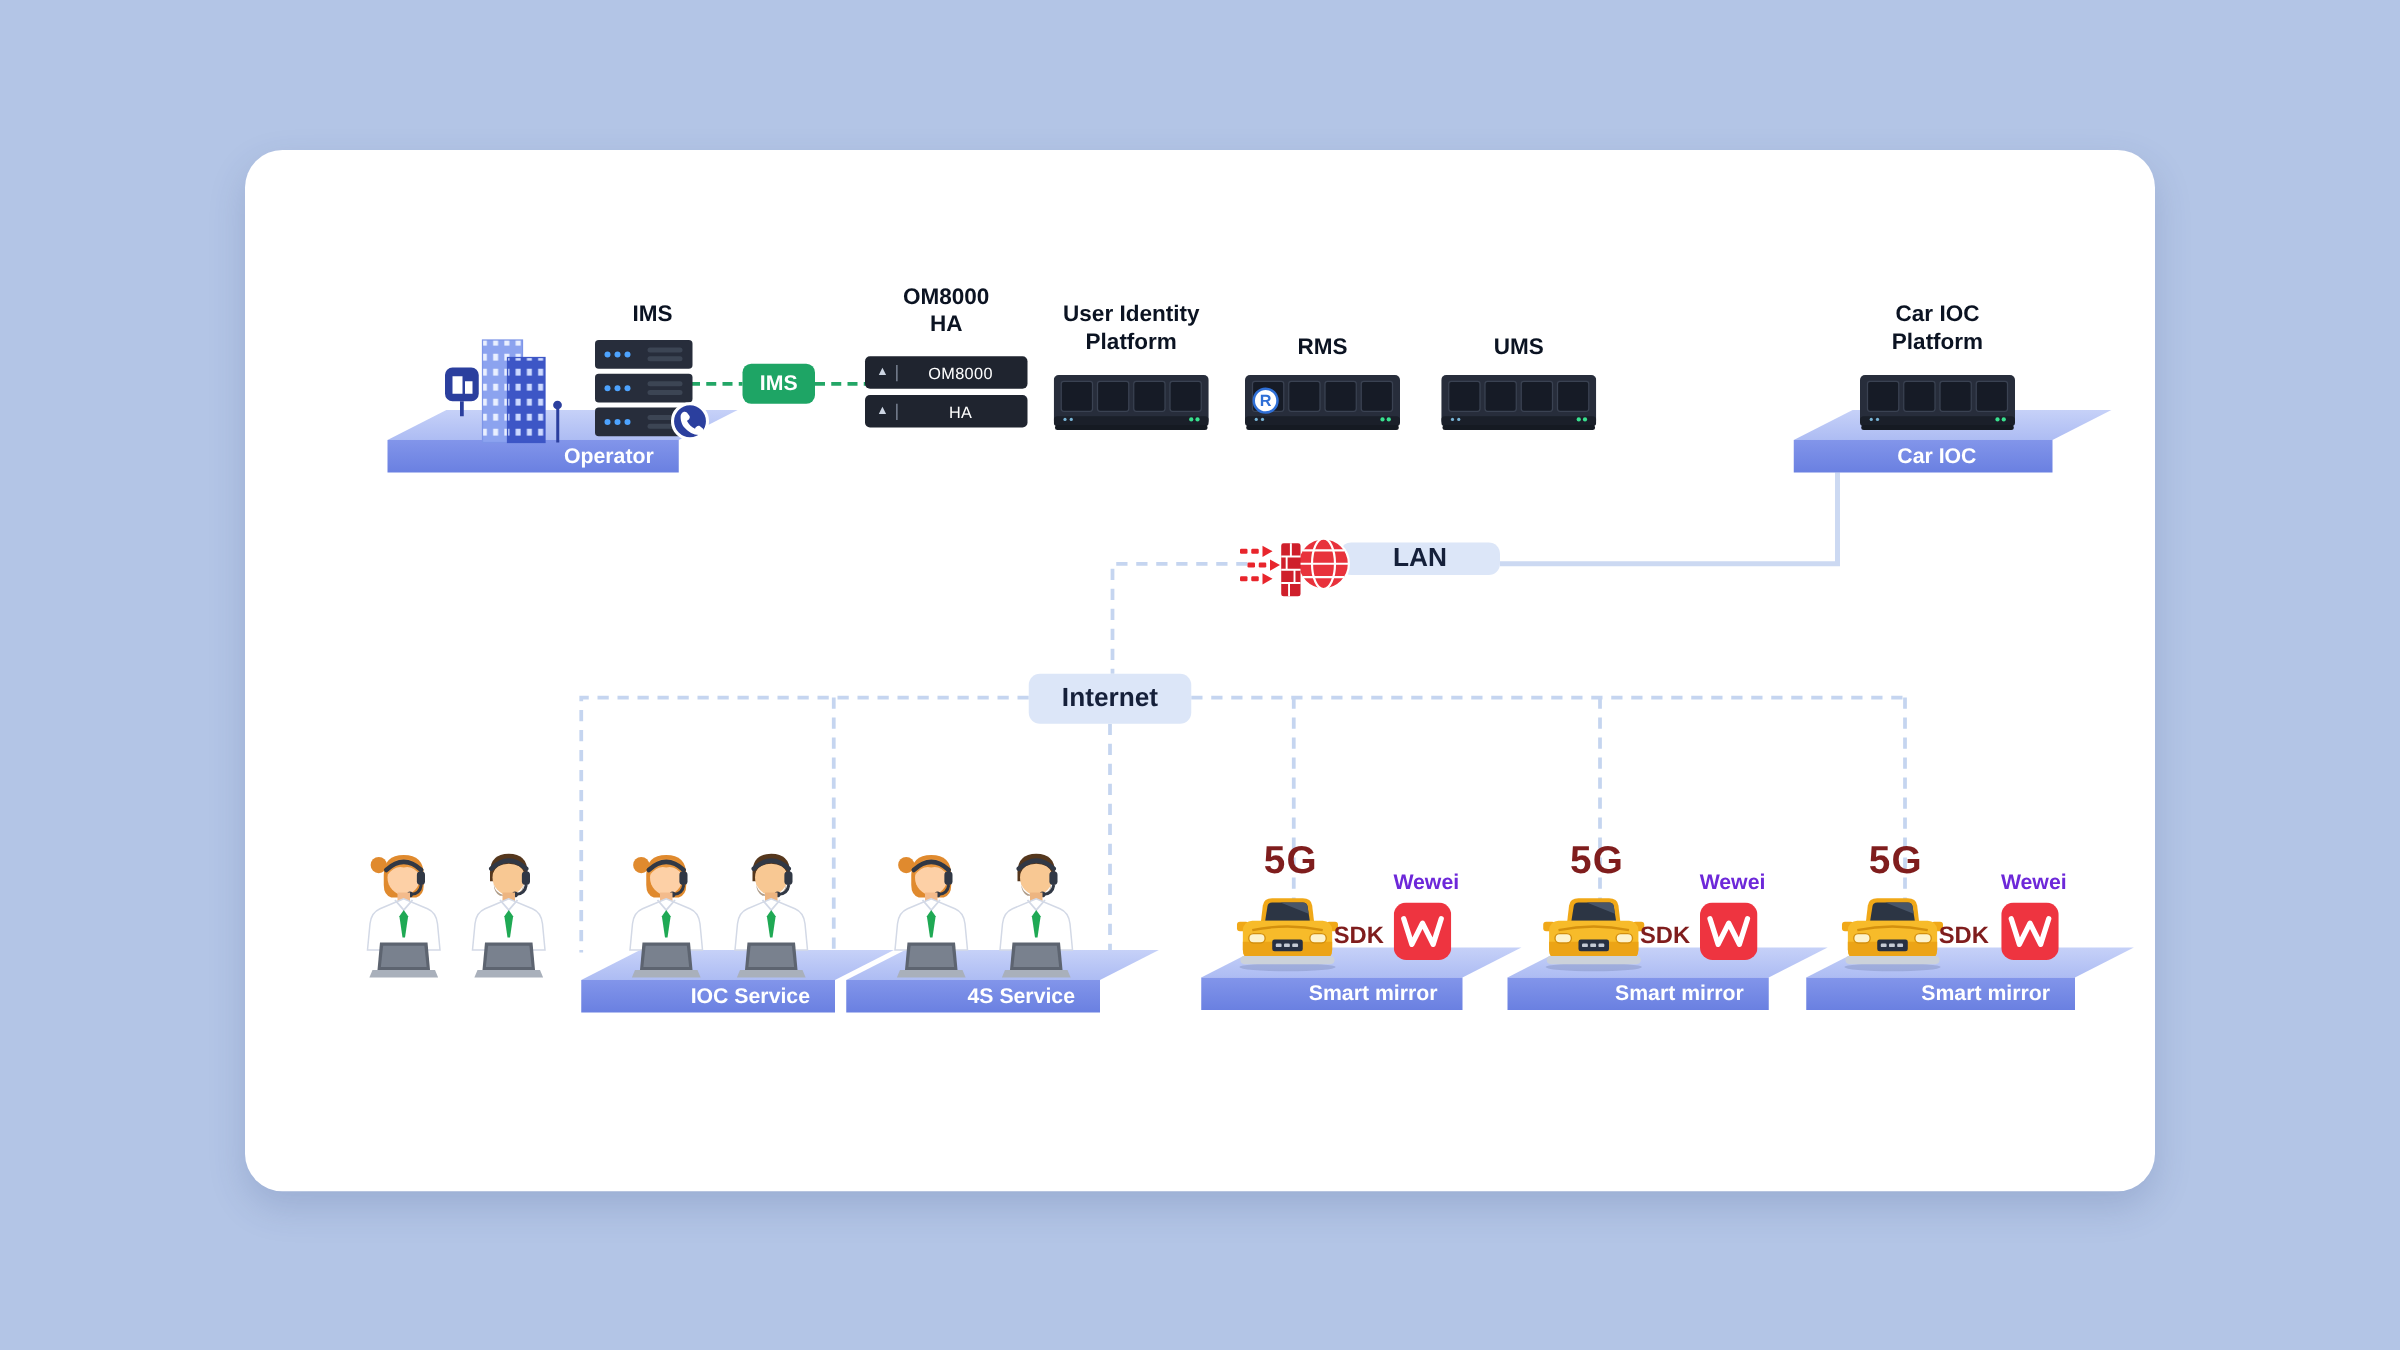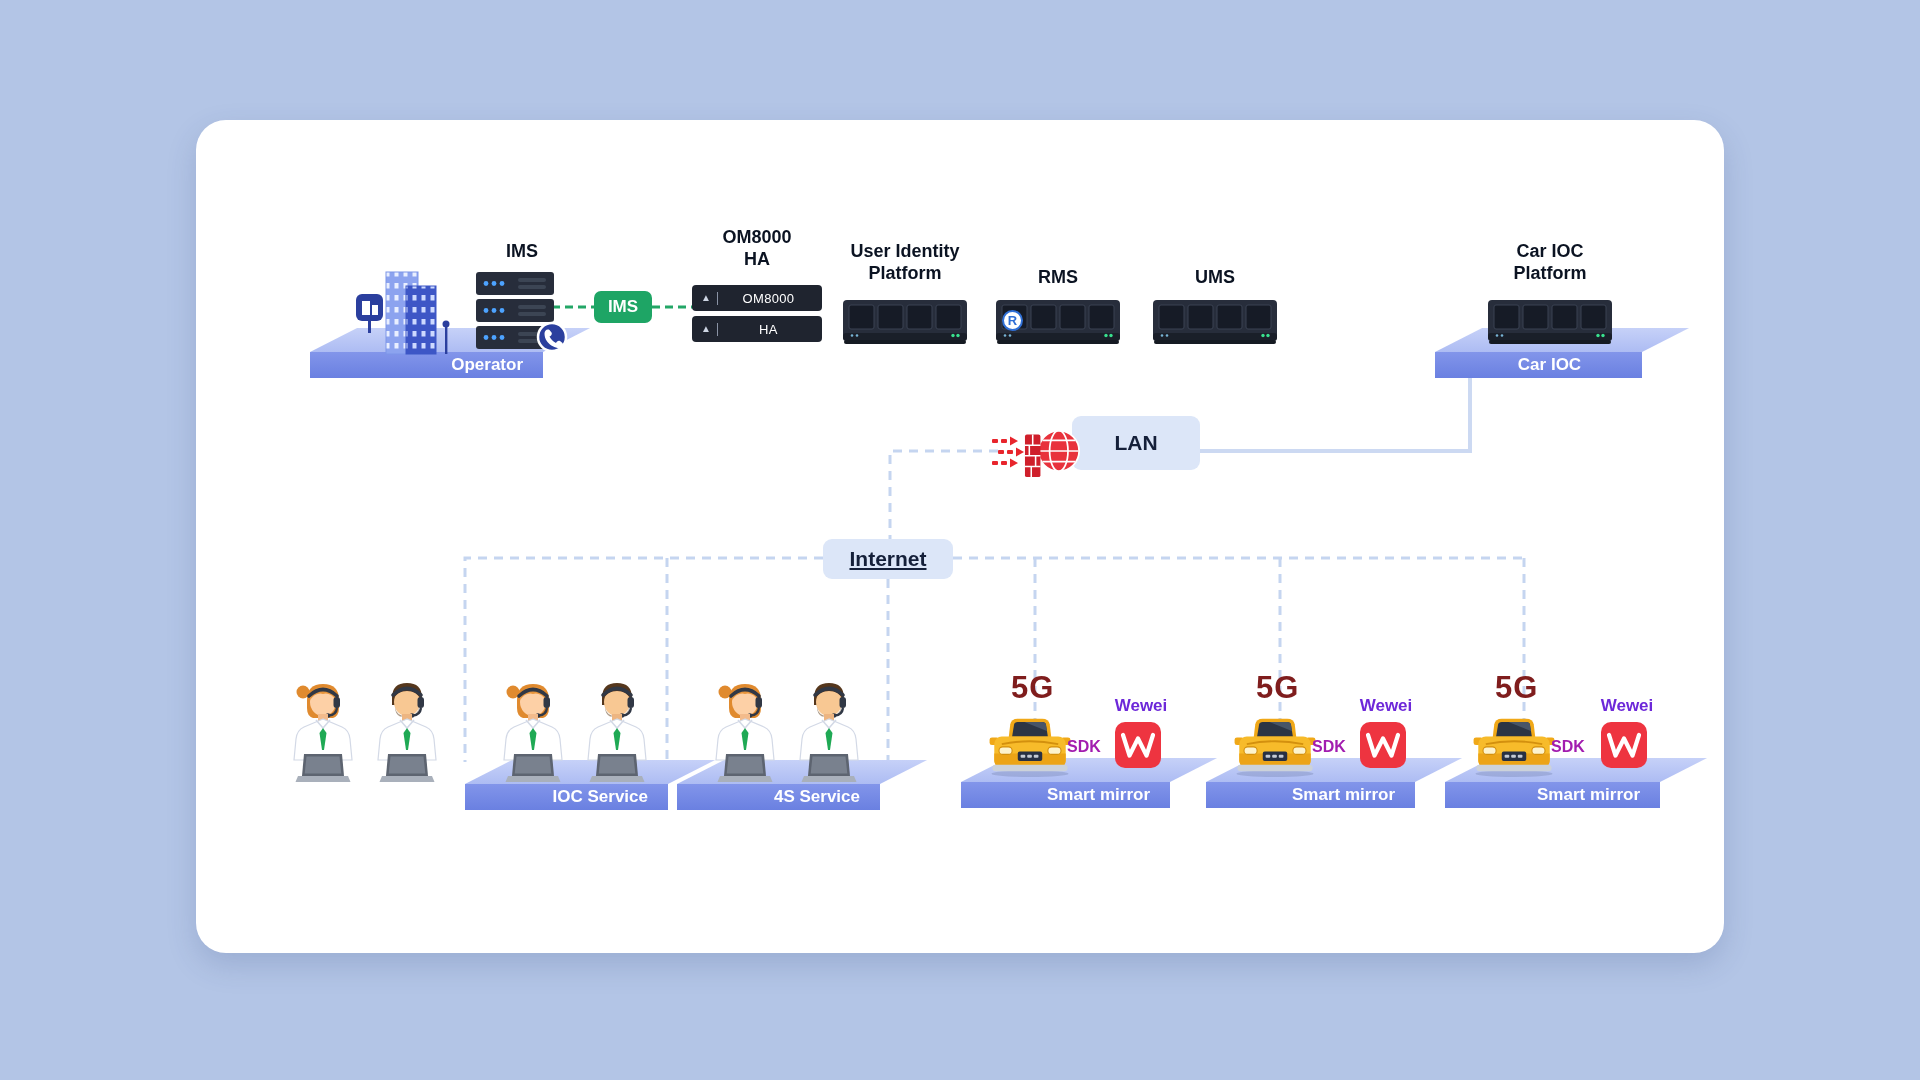--- a/index.html
+++ b/index.html
@@ -58,21 +58,21 @@
   .om-device .sep { width:1px; height:13px; background:#8a93a5; }
   .om-device .name { flex:1; text-align:center; font-size:13px; letter-spacing:.3px; }
   .rlogo {
     position:absolute; z-index:4; width:21px; height:21px; border-radius:50%;
     background:#ffffff; border:2px solid #2f6fd6; color:#2f6fd6;
     font-size:13px; font-weight:bold; display:flex; align-items:center; justify-content:center;
   }
 
   
   .fg5 { position:absolute; z-index:3; font-weight:bold; font-size:31px; color:#7f1d1d; letter-spacing:1px; }
-  .sdk { position:absolute; z-index:4; font-weight:bold; font-size:16px; color:#a21caf; }
+  .sdk { position:absolute; z-index:4; font-weight:bold; font-size:19px; color:#7f1d1d; }
   .brand { position:absolute; z-index:3; font-weight:bold; font-size:17px; color:#6d28d9; width:70px; text-align:center; }
 </style>
 </head>
 <body>
 
 <div id="stage">
 
   <svg width="0" height="0" style="position:absolute" aria-hidden="true">
     <defs>
       <pattern id="winA" width="9" height="12" patternUnits="userSpaceOnUse">
@@ -314,22 +314,22 @@
     <div class="top"></div>
     <div class="front" style="padding-left:22px;">Car IOC</div>
   </div>
 
   <svg class="svgdev" style="left:992px;top:436px;width:34px;height:32px;z-index:4;">
       <use href="#sym-red-arrows" xlink:href="#sym-red-arrows"></use>
     </svg>
   <svg class="svgdev" style="left:1024px;top:422px;width:58px;height:58px;z-index:4;">
       <use href="#sym-firewall" xlink:href="#sym-firewall"></use>
     </svg>
-  <div class="node-box" style="left:1072px;top:416px;width:128px;height:54px;">LAN</div>
-  <div class="node-box" style="left:823px;top:539px;width:130px;height:40px;text-decoration:underline;">Internet</div>
+  <div class="node-box" style="left:1072px;top:434px;width:128px;height:26px;">LAN</div>
+  <div class="node-box" style="left:823px;top:539px;width:130px;height:40px;">Internet</div>
 
   <svg class="svgdev" style="left:283px;top:674px;width:80px;height:116px;">
       <use href="#sym-agent-f" xlink:href="#sym-agent-f"></use>
     </svg>
   <svg class="svgdev" style="left:367px;top:674px;width:80px;height:116px;">
       <use href="#sym-agent-m" xlink:href="#sym-agent-m"></use>
     </svg>
 
   <div class="platform" style="left:465px;top:760px;width:203px;height:50px;">
     <div class="top"></div>

